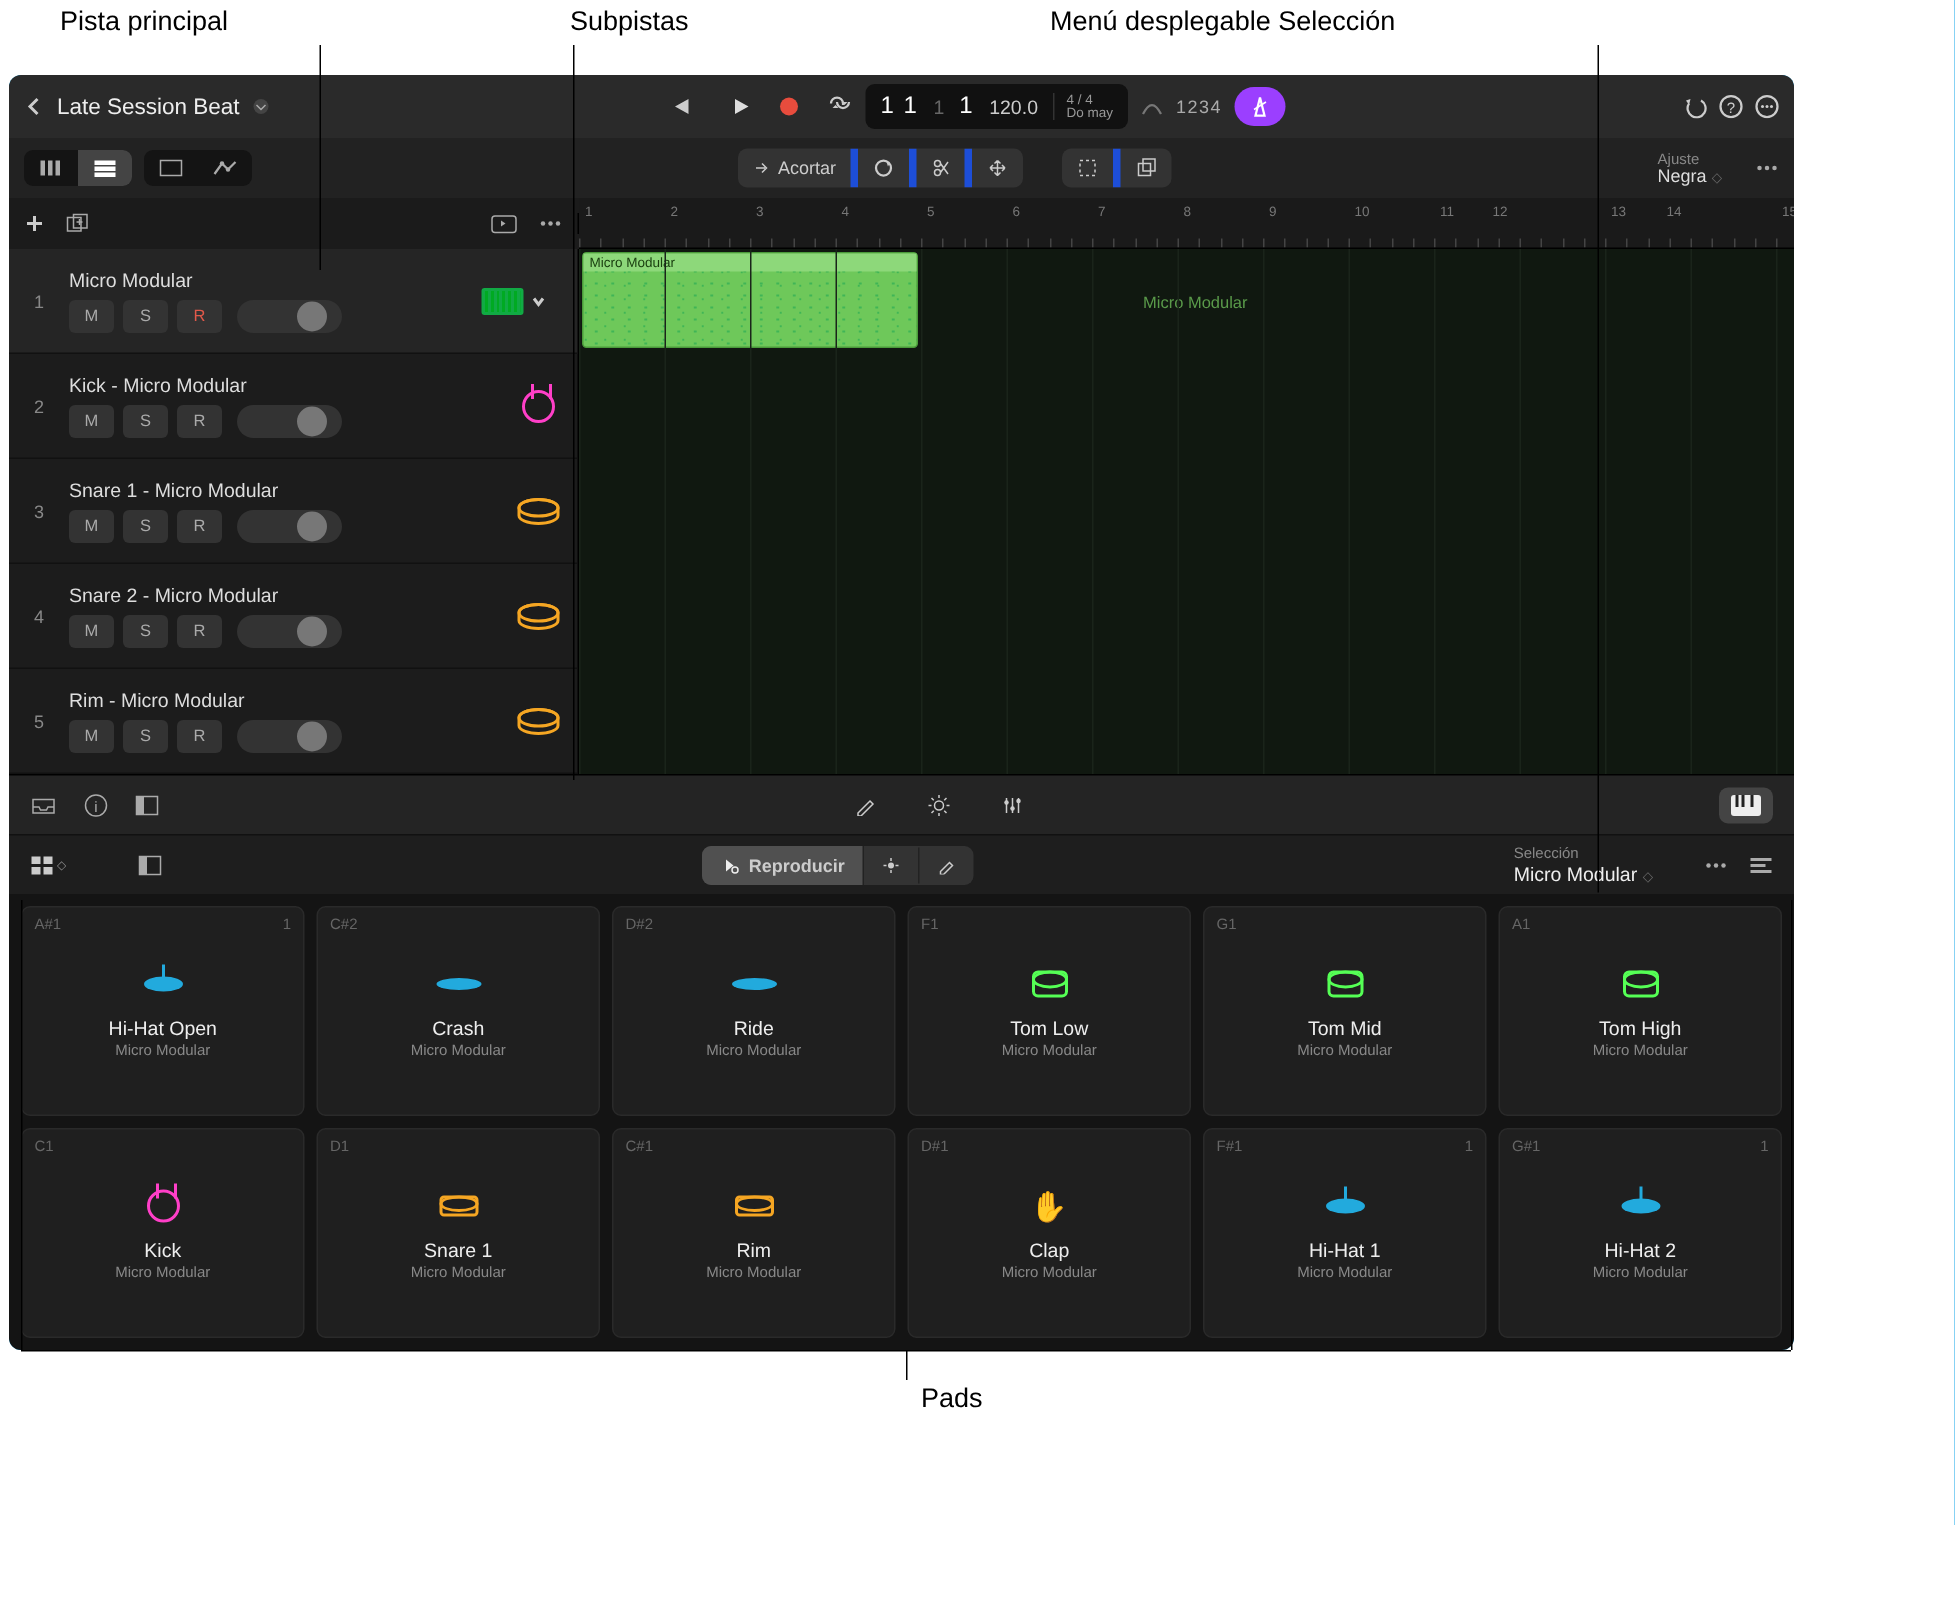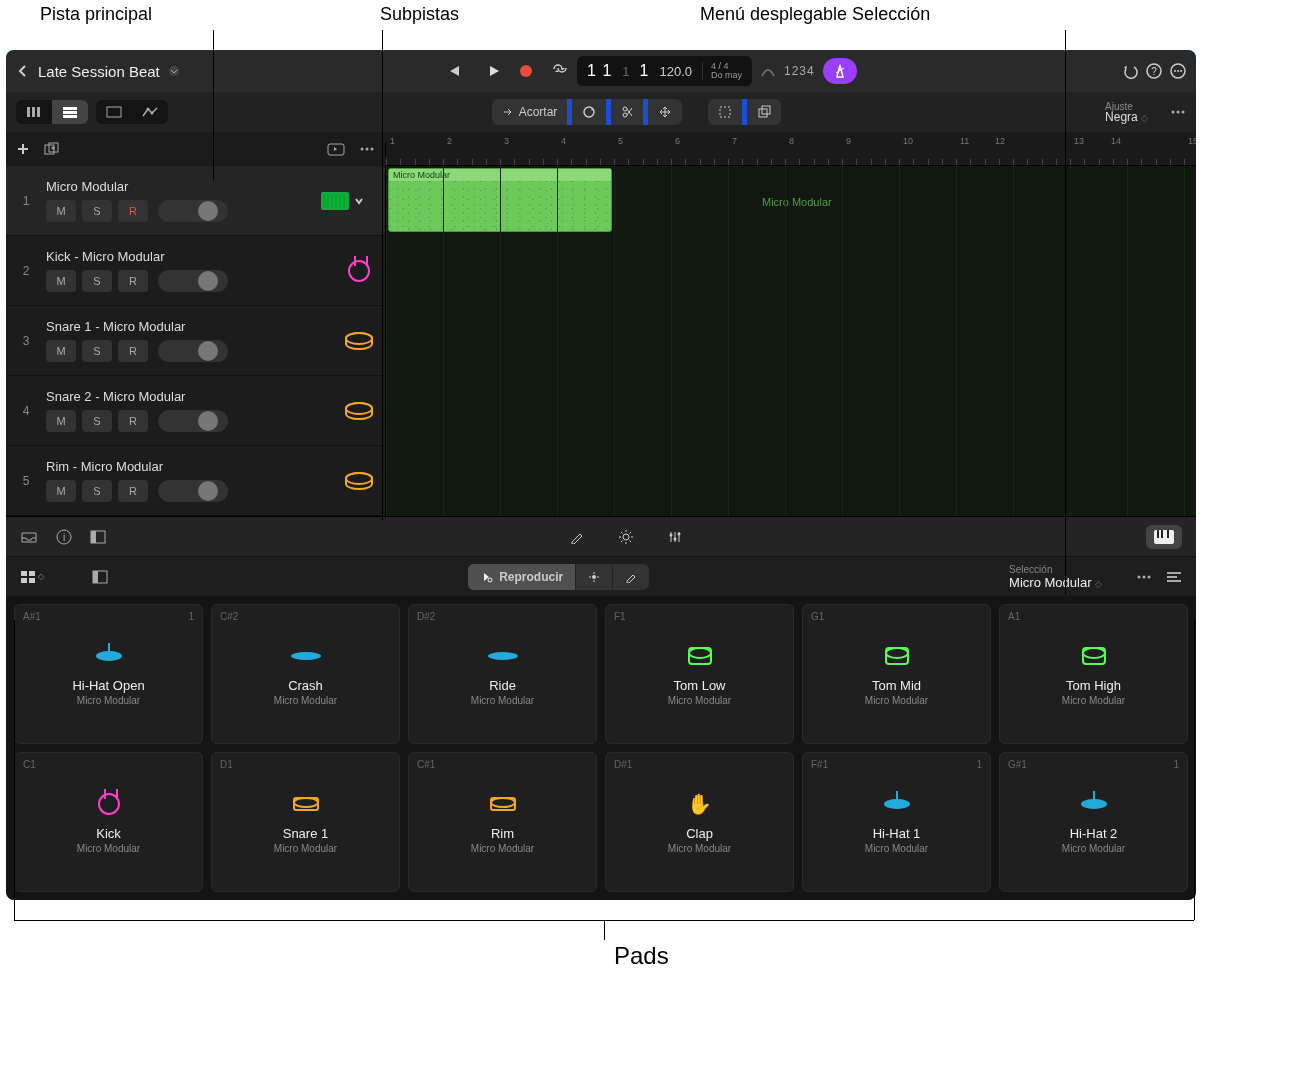--- a/index.html
+++ b/index.html
@@ -88,21 +88,21 @@
   .pad .psub { font-size: 10px; color: #888; margin-top:2px;}
   .hihat-ic{width:26px;height:10px;background:#2ad;border-radius:50%;position:relative;}
   .hihat-ic::after{content:"";position:absolute;width:2px;height:10px;background:#2ad;left:12px;top:-8px;}
   .cymbal-ic{width:30px;height:8px;background:#2ad;border-radius:50%;}
   .tom-ic{width:24px;height:18px;border:2px solid #5f5;border-radius:4px;position:relative;}
   .tom-ic::before{content:"";position:absolute;top:-2px;left:-2px;right:-2px;height:8px;border:2px solid #5f5;border-radius:50%;}
   .snare-ic{width:26px;height:14px;border:2px solid #f5a623;border-radius:3px;position:relative;}
   .snare-ic::before{content:"";position:absolute;top:-2px;left:-2px;right:-2px;height:7px;border:2px solid #f5a623;border-radius:50%;}
   .clap-ic{color:#f5a623;font-size:20px;}
   
-  .bottom-annot { position: relative; height: 60px; font-size: 24px; color: #000; margin-top: 20px; }
+  .bottom-annot { position: relative; height: 60px; font-size: 18px; color: #000; }
   .lead { position:absolute; width:1px; background:#000;}
   .hlead { position:absolute; height:1px; background:#000;}
   svg { display:block; }
 </style>
 </head>
 <body>
 
 <div class="annot">
   <span style="left:40px">Pista principal</span>
   <div class="line" style="left: 213px; height: 150px; z-index: 5;"></div>

